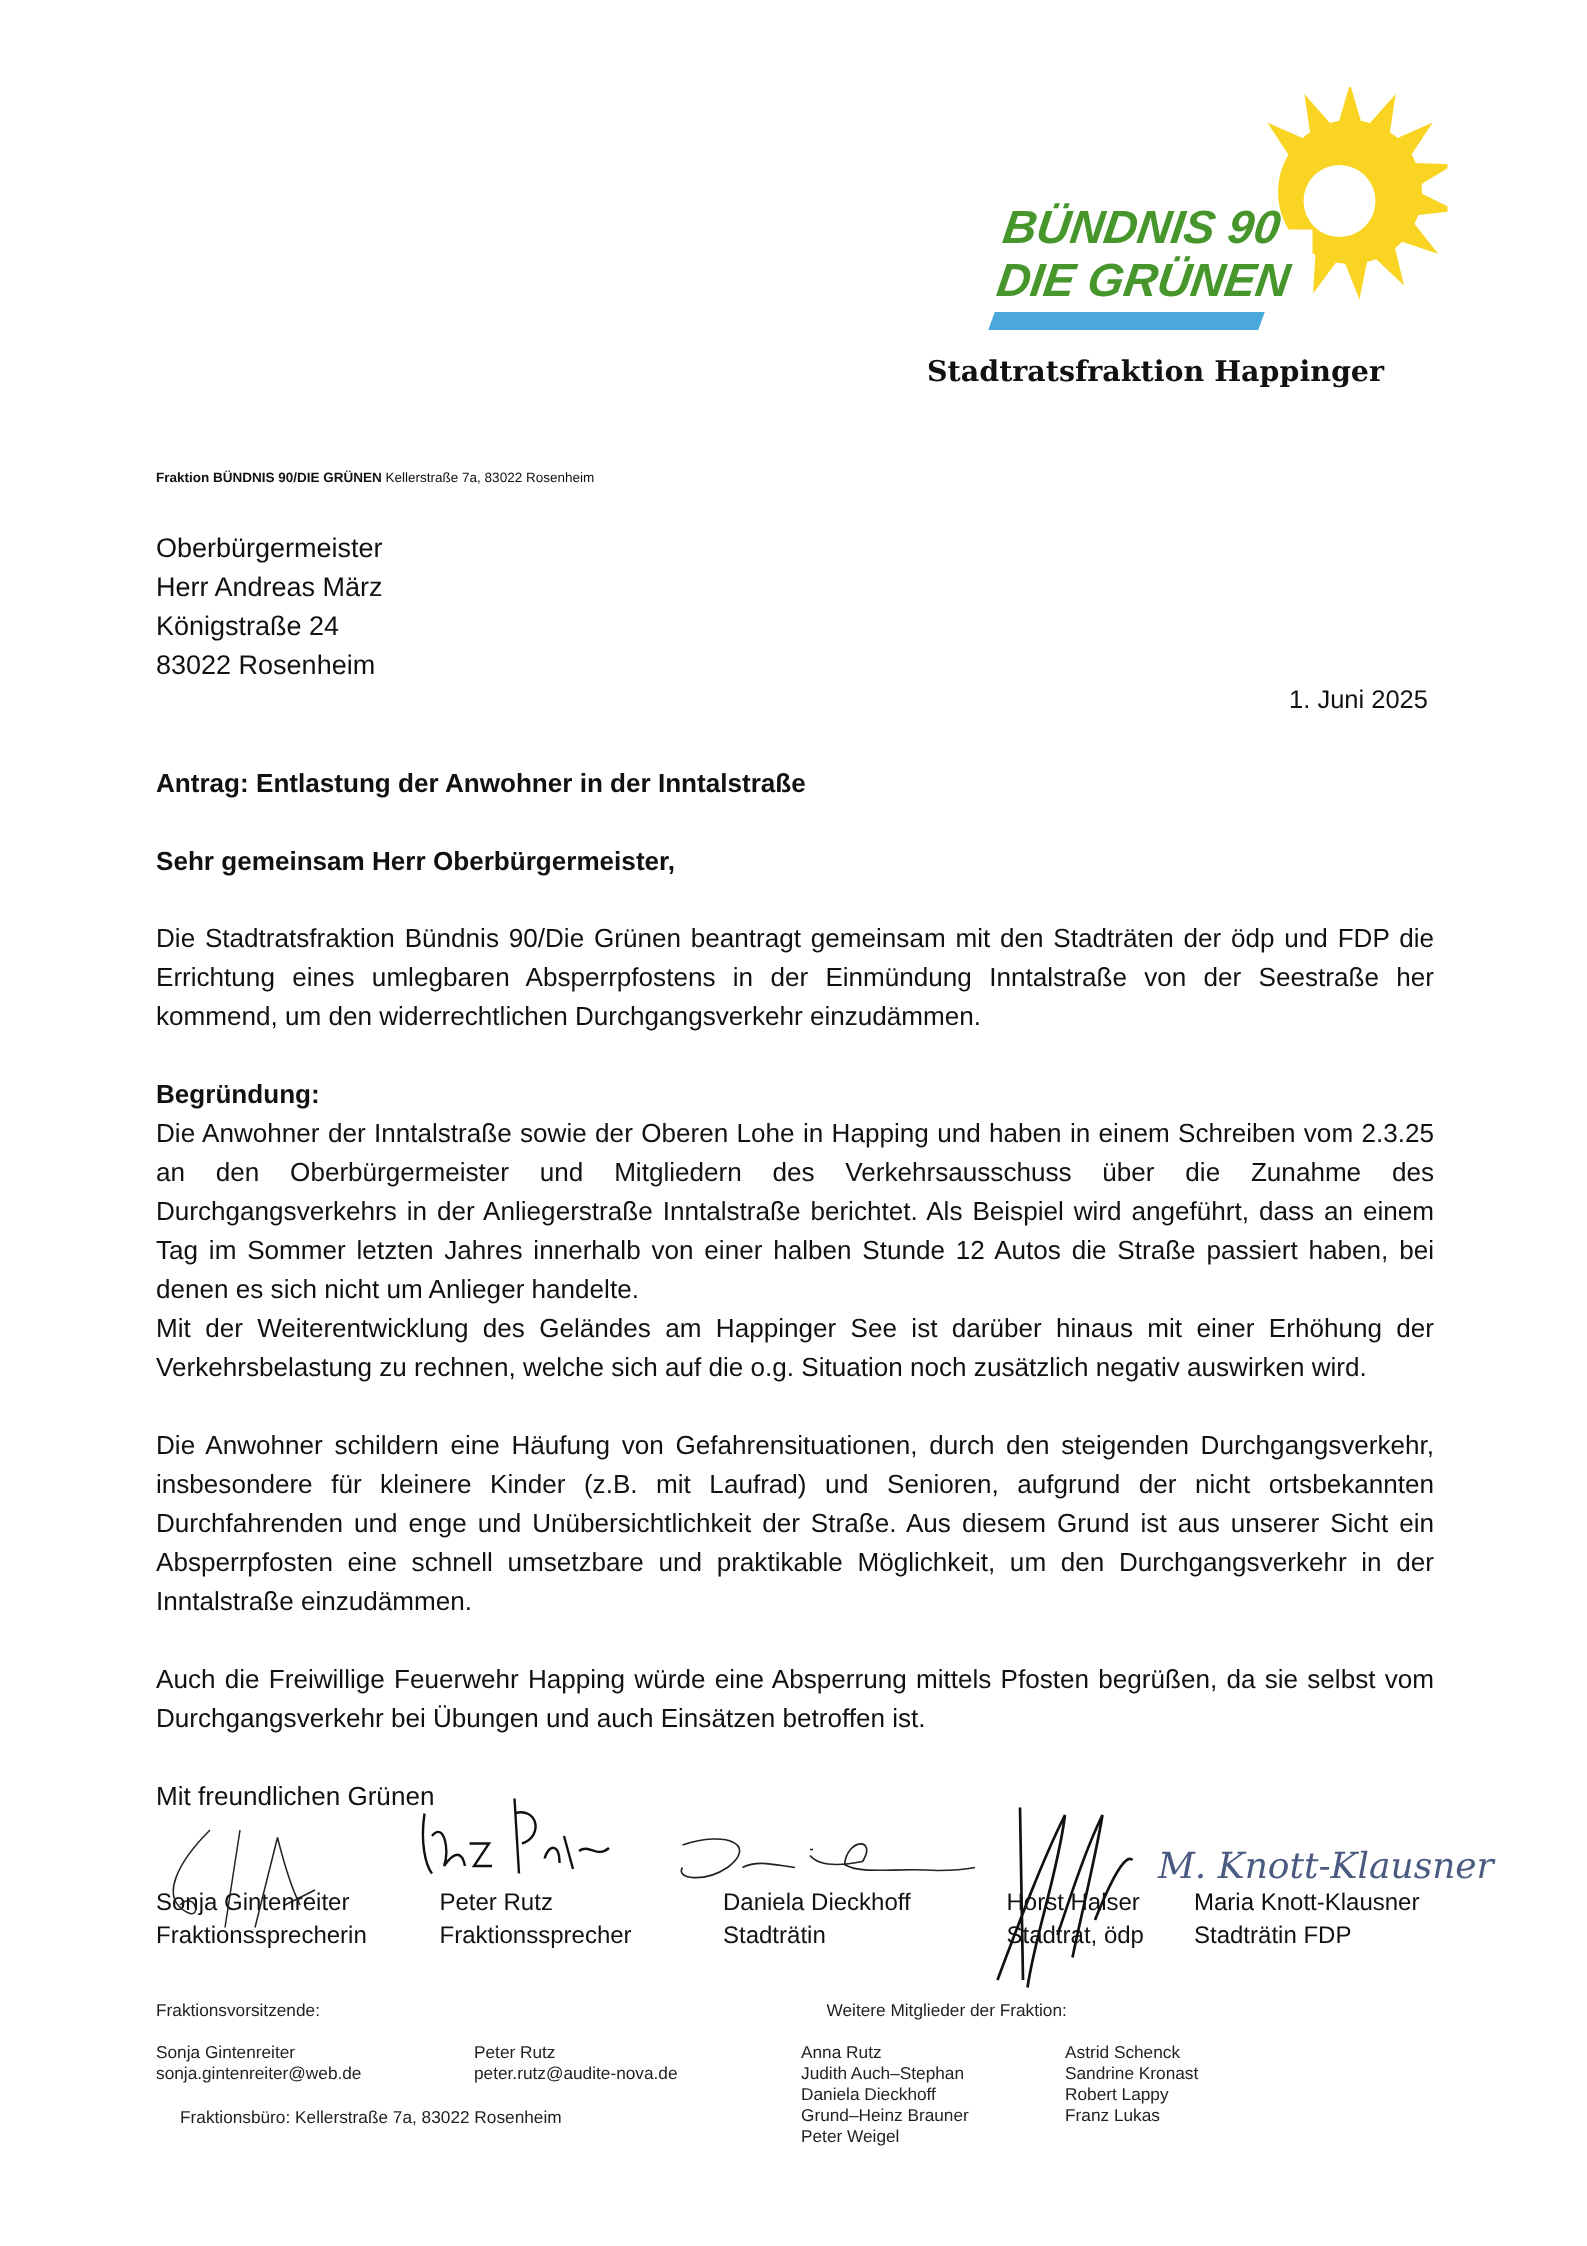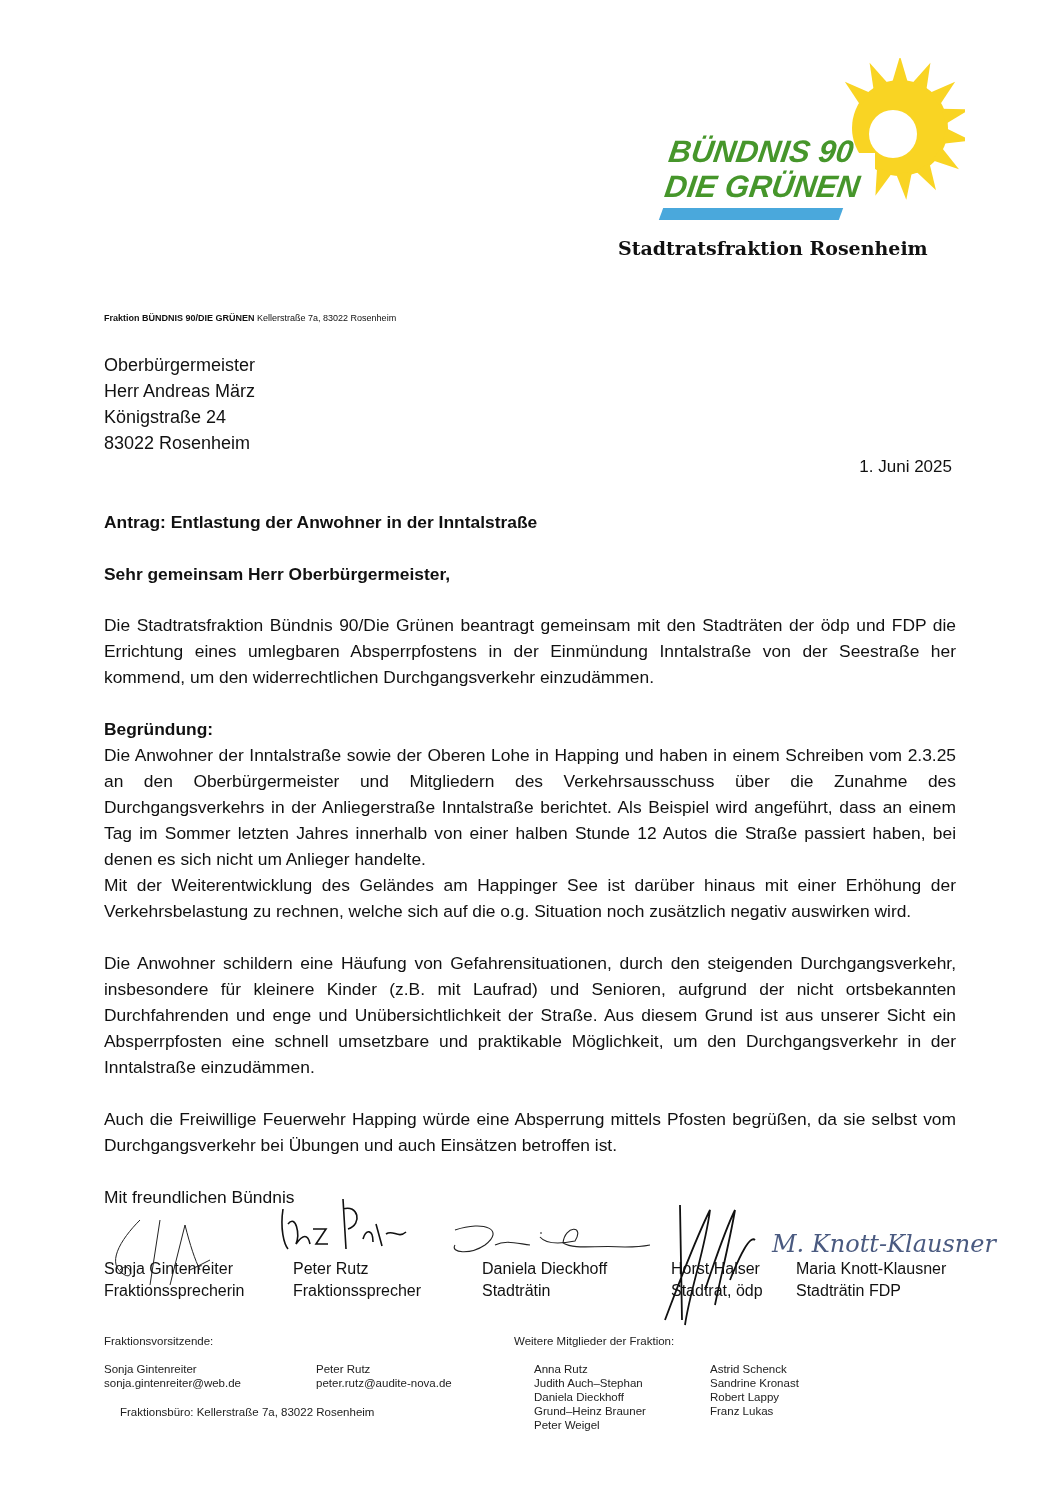--- a/index.html
+++ b/index.html
@@ -49,21 +49,21 @@
         <path d="M-8,-45 L0,-72 L8,-45 Z" transform="rotate(-50)"></path>
       </g>
     </g>
     <circle cx="88" cy="76" r="24" fill="#ffffff"></circle>
     <rect x="0" y="95" width="70" height="60" fill="#ffffff"></rect>
   </svg>
   <div class="logo-text" style="left:14px; top:66px;">BÜNDNIS 90</div>
   <div class="logo-text" style="left:10px; top:101px;">DIE GRÜNEN</div>
   <div class="logo-bar"></div>
 </div>
-<div id="faction-title" class="abs">Stadtratsfraktion Rosenheim</div>
+<div id="faction-title" class="abs">Stadtratsfraktion Happinger</div>
 
 <div id="sender-line" class="abs">
   <b>Fraktion BÜNDNIS 90/DIE GRÜNEN</b>
   <span>Kellerstraße 7a, 83022 Rosenheim</span>
 </div>
 
 <div class="abs addr" style="top:352px;">
   <div>Oberbürgermeister</div>
   <div>Herr Andreas März</div>
   <div>Königstraße 24</div>
@@ -77,21 +77,21 @@
 
 <div class="abs body-text justify" style="top:612px;">Die Stadtratsfraktion Bündnis 90/Die Grünen beantragt gemeinsam mit den Stadträten der ödp und FDP die Errichtung eines umlegbaren Absperrpfostens in der Einmündung Inntalstraße von der Seestraße her kommend, um den widerrechtlichen Durchgangsverkehr einzudämmen.</div>
 
 <div class="abs body-text bold" style="top:716px;">Begründung:</div>
 <div class="abs body-text justify" style="top:742px;">Die Anwohner der Inntalstraße sowie der Oberen Lohe in Happing und haben in einem Schreiben vom 2.3.25 an den Oberbürgermeister und Mitgliedern des Verkehrsausschuss über die Zunahme des Durchgangsverkehrs in der Anliegerstraße Inntalstraße berichtet. Als Beispiel wird angeführt, dass an einem Tag im Sommer letzten Jahres innerhalb von einer halben Stunde 12 Autos die Straße passiert haben, bei denen es sich nicht um Anlieger handelte.</div>
 <div class="abs body-text justify" style="top:872px;">Mit der Weiterentwicklung des Geländes am Happinger See ist darüber hinaus mit einer Erhöhung der Verkehrsbelastung zu rechnen, welche sich auf die o.g. Situation noch zusätzlich negativ auswirken wird.</div>
 <div class="abs body-text justify" style="top:950px;">Die Anwohner schildern eine Häufung von Gefahrensituationen, durch den steigenden Durchgangsverkehr, insbesondere für kleinere Kinder (z.B. mit Laufrad) und Senioren, aufgrund der nicht ortsbekannten Durchfahrenden und enge und Unübersichtlichkeit der Straße. Aus diesem Grund ist aus unserer Sicht ein Absperrpfosten eine schnell umsetzbare und praktikable Möglichkeit, um den Durchgangsverkehr in der Inntalstraße einzudämmen.</div>
 
 <div class="abs body-text justify" style="top:1106px;">Auch die Freiwillige Feuerwehr Happing würde eine Absperrung mittels Pfosten begrüßen, da sie selbst vom Durchgangsverkehr bei Übungen und auch Einsätzen betroffen ist.</div>
 
-<div class="abs body-text" style="top:1184px;">Mit freundlichen Bündnis</div>
+<div class="abs body-text" style="top:1184px;">Mit freundlichen Grünen</div>
 
 <div class="abs sig-name" style="left:104px; top:1258px;">
   <div>Sonja Gintenreiter</div>
   <div>Fraktionssprecherin</div>
 </div>
 <div class="abs sig-name" style="left:293px; top:1258px;">
   <div>Peter Rutz</div>
   <div>Fraktionssprecher</div>
 </div>
 <div class="abs sig-name" style="left:482px; top:1258px;">
@@ -127,21 +127,21 @@
 <div class="abs footer" style="left:104px; top:1362px;">
   <div>Sonja Gintenreiter</div>
   <div>sonja.gintenreiter@web.de</div>
 </div>
 <div class="abs footer" style="left:316px; top:1362px;">
   <div>Peter Rutz</div>
   <div>peter.rutz@audite-nova.de</div>
 </div>
 <div class="abs footer" style="left:120px; top:1405px;">Fraktionsbüro: Kellerstraße 7a, 83022 Rosenheim</div>
 
-<div class="abs footer" style="left:514px; top:1334px;">Weitere Mitglieder der Fraktion:</div>
+<div class="abs footer" style="left:551px; top:1334px;">Weitere Mitglieder der Fraktion:</div>
 <div class="abs footer" style="left:534px; top:1362px;">
   <div>Anna Rutz</div>
   <div>Judith Auch–Stephan</div>
   <div>Daniela Dieckhoff</div>
   <div>Grund–Heinz Brauner</div>
   <div>Peter Weigel</div>
 </div>
 <div class="abs footer" style="left:710px; top:1362px;">
   <div>Astrid Schenck</div>
   <div>Sandrine Kronast</div>

